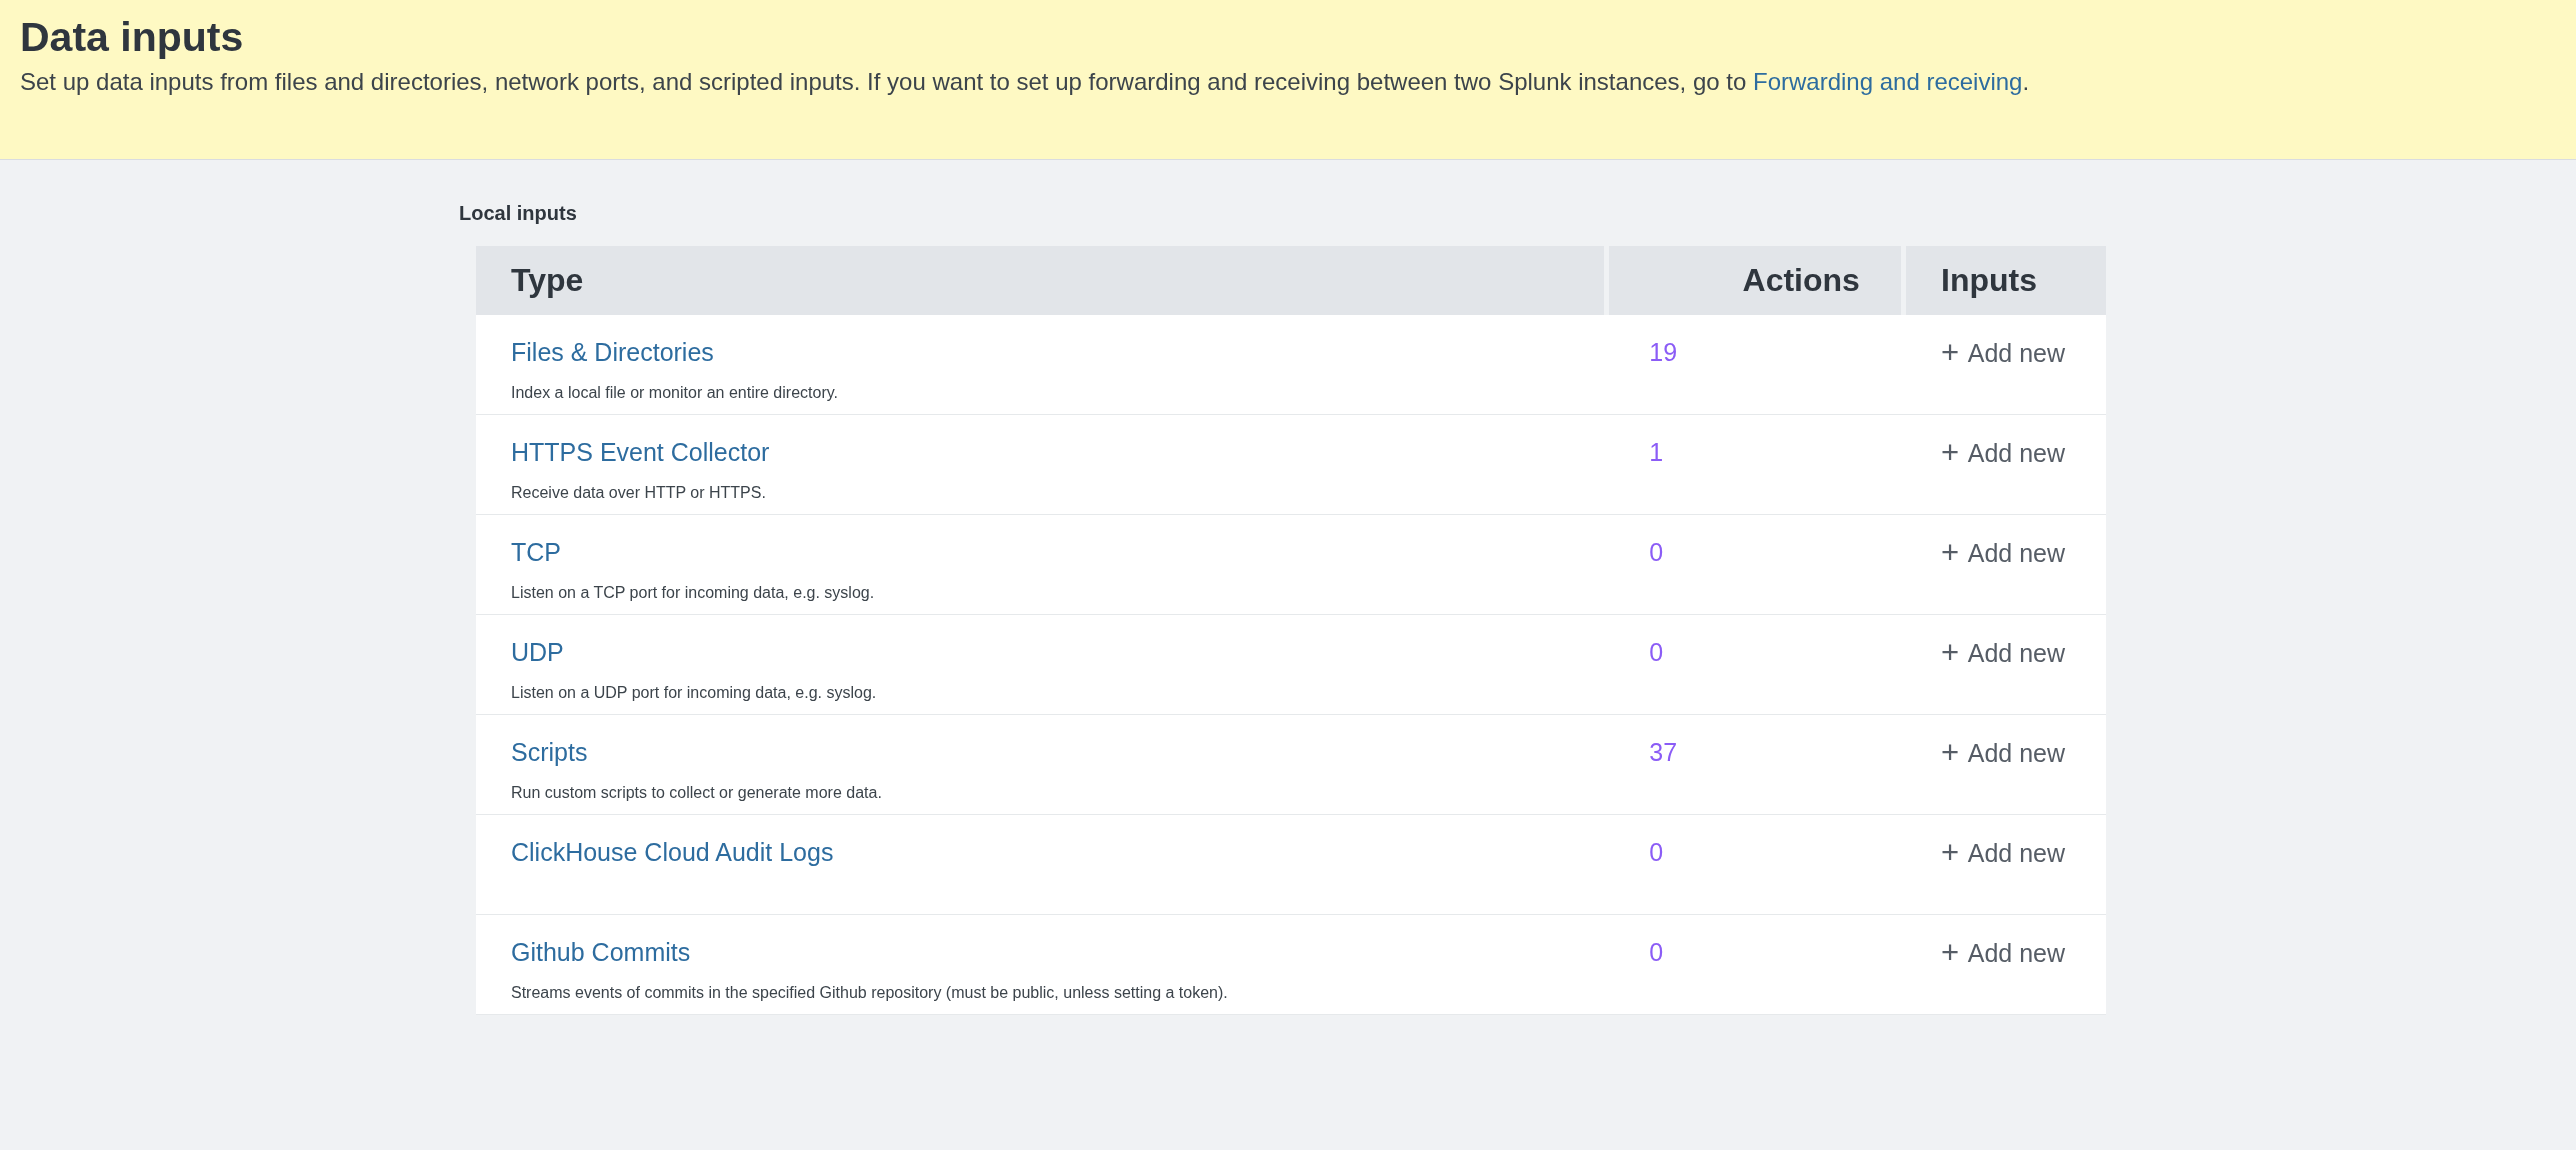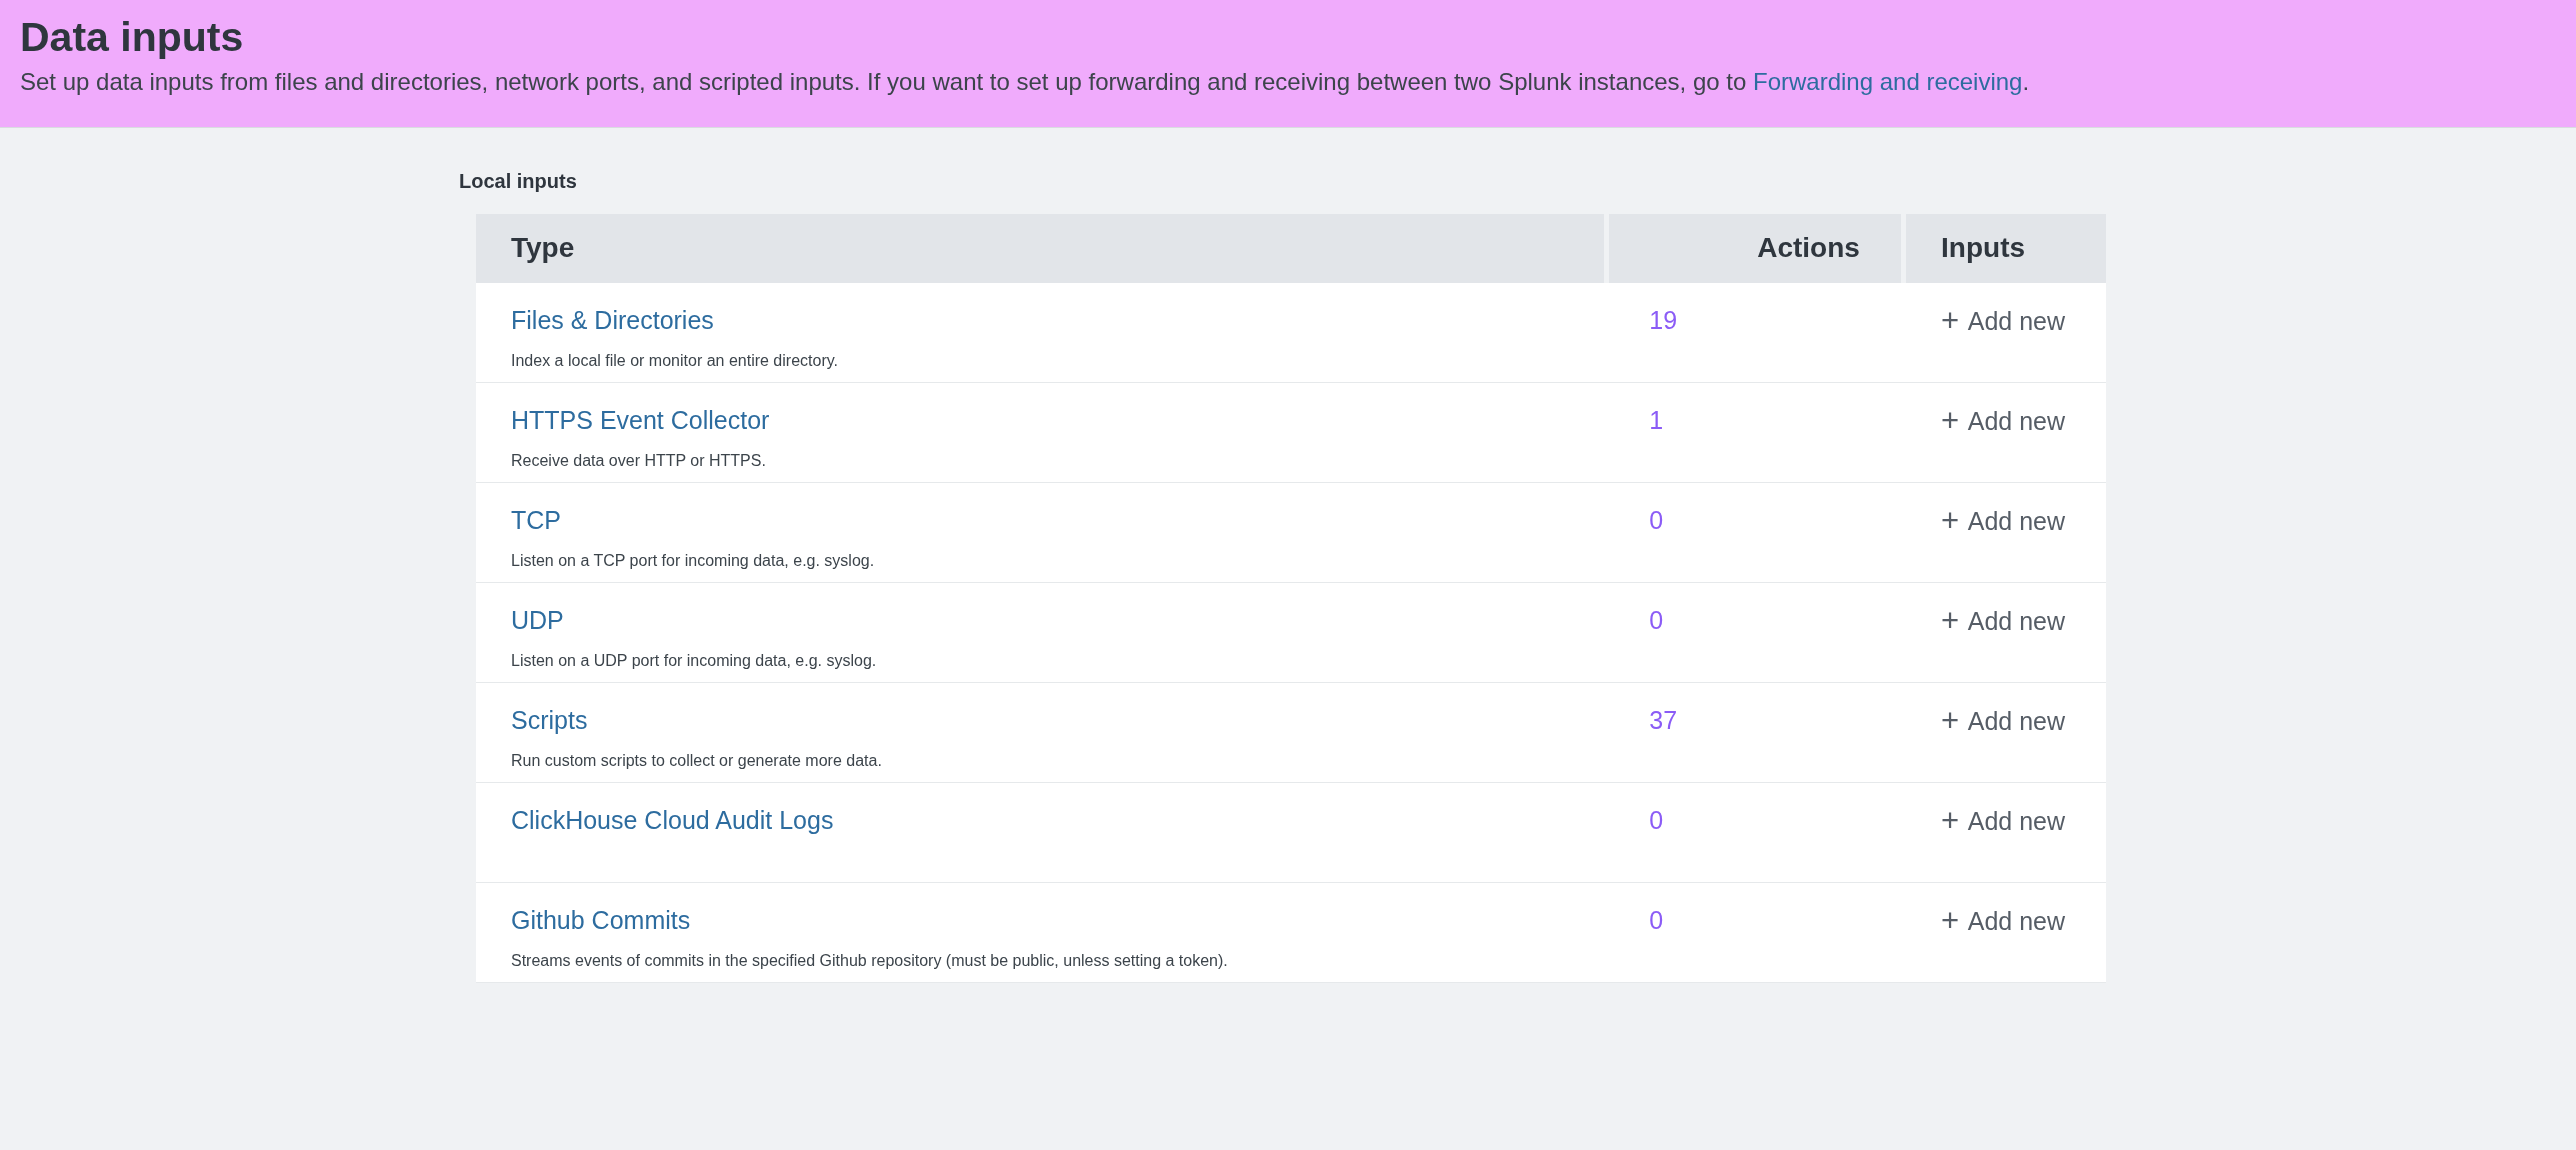--- a/index.html
+++ b/index.html
@@ -9,22 +9,22 @@
     height: 1151px;
     background: #f0f2f4;
     font-family: "Liberation Sans", sans-serif;
     color: #3c444b;
     overflow: hidden;
   }
 
   
   .topbar {
     width: 100%;
-    height: 128px;
-    background: #f0abfc;
+    height: 160px;
+    background: #fef9c3;
     border-bottom: 1.7px solid #d9dce0;
     padding: 12px 35px 0 20px;
   }
   .page-title {
     margin: 0;
     font-size: 41px;
     line-height: 50px;
     font-weight: 700;
     color: #2f363e;
     letter-spacing: 0px;
@@ -63,21 +63,21 @@
 
   
   .thead {
     display: flex;
     height: 69px;
   }
   .th {
     background: #e2e5e9;
     display: flex;
     align-items: center;
-    font-size: 28px;
+    font-size: 32px;
     font-weight: 700;
     color: #2f363e;
   }
   .th-type   { width: 1128px; padding-left: 35px; }
   .th-inputs { width: 200px;  padding-left: 35px; margin-left: 5.2px; }
   .th-actions{ width: 292px;  padding-right: 41px; margin-left: 5.2px; justify-content: flex-end; }
 
   
   .row {
     display: flex;

